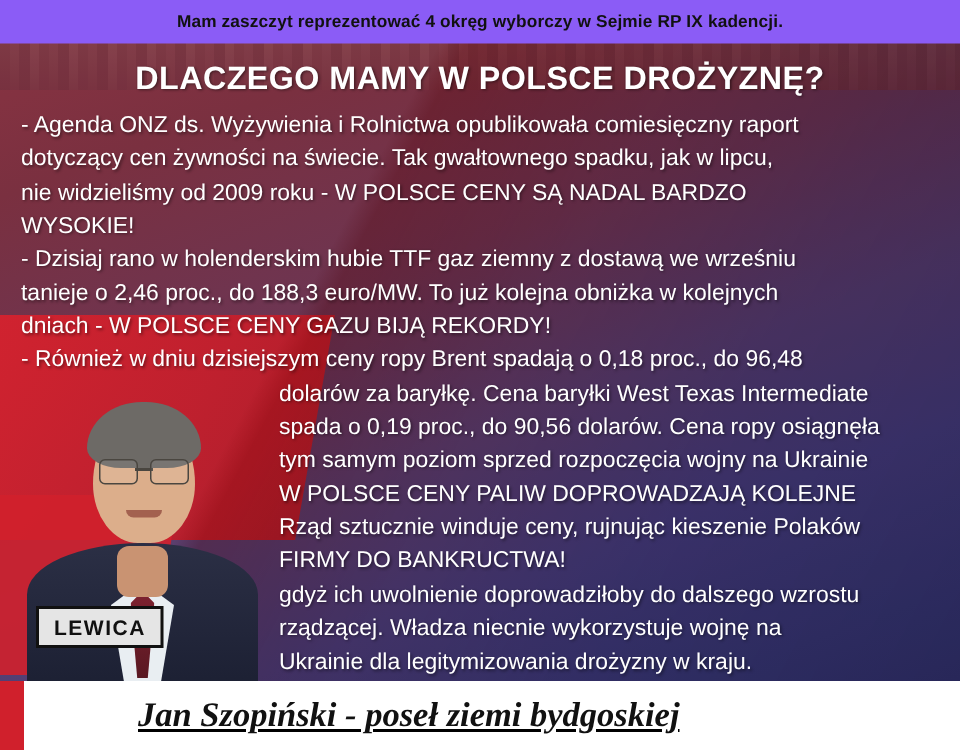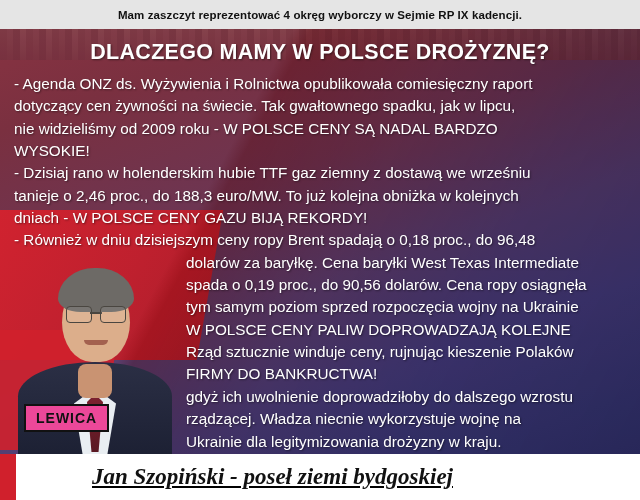--- a/index.html
+++ b/index.html
@@ -79,21 +79,21 @@
     transform: skewX(-8deg);
     opacity: 0.9;
   }
 
   
   .top-strip {
     position: absolute;
     left: 0; top: 0;
     width: 640px;
     height: 29px;
-    background: #e5e5e5;
+    background: #8b5cf6;
     display: flex;
     align-items: center;
     justify-content: center;
   }
   .top-strip .txt {
     font-size: 11.5px;
     font-weight: bold;
     color: #111111;
     letter-spacing: 0.1px;
     text-align: center;
@@ -226,21 +226,21 @@
     height: 5px;
     background: #a3614f;
     border-radius: 0 0 10px 10px;
   }
 
   
   .lewica {
     position: absolute;
     left: 24px;
     top: 404px;
-    background: #ec4899;
+    background: #e5e5e5;
     color: #111111;
     font-weight: bold;
     font-size: 14px;
     letter-spacing: 1px;
     padding: 4px 10px 4px 10px;
     border: 2px solid #111111;
   }
 
   
   .bottom-bar {

